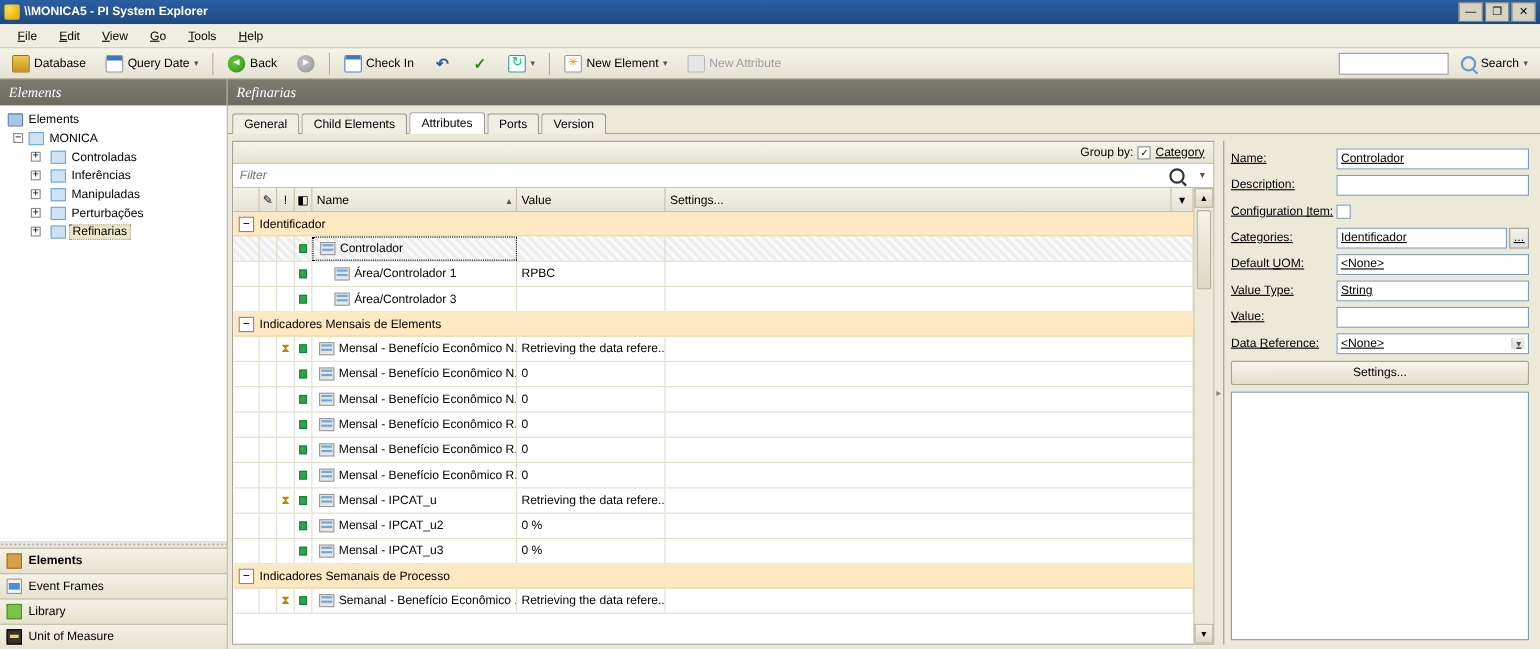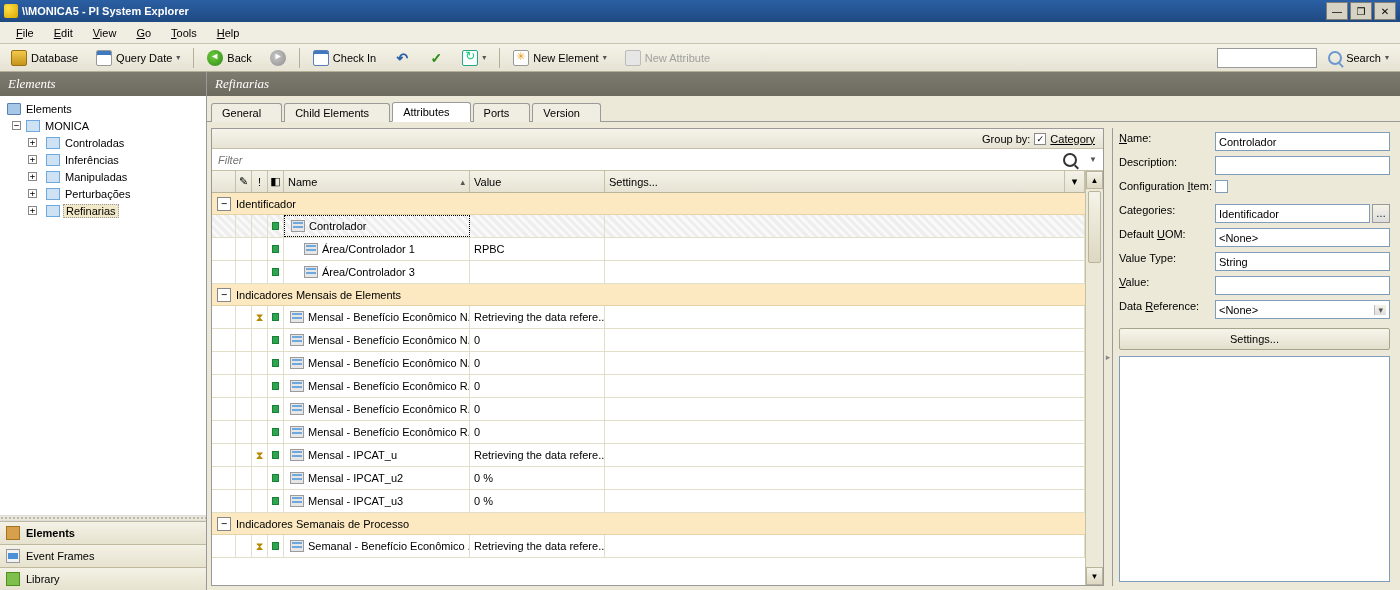--- a/index.html
+++ b/index.html
@@ -63,21 +63,21 @@
 .ni-el{background:#d6a14a;border:1px solid #a37321;}
 .ni-ef{background:#f2f2f2;border:1px solid #999;position:relative;}
 .ni-ef::after{content:'';position:absolute;left:1px;top:3px;width:10px;height:6px;background:#4a90d6;}
 .ni-lib{background:#7fbf4d;border:1px solid #4f8f1d;}
 .ni-uom{background:#333;border:1px solid #000;position:relative;}
 .ni-uom::after{content:'';position:absolute;left:2px;top:4px;width:8px;height:3px;background:#f5d83a;}
 
 
 .rightpane { flex:1; display:flex; flex-direction:column; min-width:0; }
 .tabrow { display:flex; align-items:flex-end; background:#ece9d8; padding:4px 4px 0 4px; border-bottom:1px solid #9a9a9a; gap:0; height:26px; }
-.tab { padding:3px 20px 3px 10px; border:1px solid #9a9a9a; border-bottom:none; background:#f0eee2; margin-right:2px; border-radius:3px 3px 0 0; position:relative; top:1px; }
+.tab { padding:3px 10px 3px 10px; border:1px solid #9a9a9a; border-bottom:none; background:#f0eee2; margin-right:2px; border-radius:3px 3px 0 0; position:relative; top:1px; }
 .tab.active { background:#fff; font-weight:normal; z-index:2; border-bottom:1px solid #fff; }
 .tabcontent { flex:1; display:flex; background:#ece9d8; padding:6px 4px 4px 4px; min-height:0; gap:0; }
 
 .attrarea { flex:1; display:flex; flex-direction:column; min-width:0; border:1px solid #9a9a9a; }
 .groupbybar { background: linear-gradient(#f6f4ea,#e6e3d4); border-bottom:1px solid #c5c0a8; height:20px; display:flex; align-items:center; justify-content:flex-end; padding:0 8px; gap:4px; }
 .gbck { width:12px; height:12px; background:#fff; border:1px solid #888; display:flex; align-items:center; justify-content:center; font-size:9px; }
 .filterrow { display:flex; align-items:center; background:#fff; border-bottom:1px solid #c5c0a8; height:22px; }
 .filterinput { flex:1; border:none; padding:2px 6px; font-style:italic; color:#888; outline:none; }
 .ic-searchsm { width:14px; height:14px; border:2px solid #333; border-radius:50%; position:relative; margin-right:12px; }
 .ic-searchsm::after { content:''; position:absolute; width:5px; height:2px; background:#333; transform:rotate(45deg); bottom:-3px; right:-4px; }
@@ -117,21 +117,21 @@
 .greenpin { width:8px; height:8px; background:#2ea44f; border:1px solid #1a7f37; }
 .hourglass { color:#b58900; font-size:11px; }
 
 .vscroll { width:18px; background:#ece9d8; border-left:1px solid #c5c0a8; display:flex; flex-direction:column; }
 .sarrow { height:18px; background:linear-gradient(#f5f3e8,#ddd8c2); border:1px solid #b8b49c; display:flex; align-items:center; justify-content:center; font-size:8px; }
 .sthumb { flex:1; background:#ece9d8; position:relative; }
 .sthumb::after { content:''; position:absolute; left:2px; right:2px; top:2px; height:70px; background:linear-gradient(#f5f3e8,#ddd8c2); border:1px solid #b8b49c; border-radius:2px; }
 
 
 .proppanel { width:284px; background:#ece9d8; border-left:1px solid #9a9a9a; display:flex; flex-direction:column; padding:4px 6px; }
-.proprow { display:flex; align-items:flex-start; height:24px; }
+.proprow { display:flex; align-items:center; height:24px;text-decoration:underline; }
 .proplbl { width:96px; }
 .propval { flex:1; height:19px; background:#fff; border:1px solid #7f9db9; padding:1px 3px; display:flex; align-items:center; }
 .propval.dd::after { content:'▾'; margin-left:auto; font-size:9px; color:#555; background:linear-gradient(#f5f3e8,#ddd); border-left:1px solid #bbb; padding:0 3px; }
 .propck { width:13px; height:13px; background:#fff; border:1px solid #7f9db9; }
 .settingsbtn { margin:4px 0; height:22px; background:linear-gradient(#f7f5eb,#e3dfcc); border:1px solid #a8a48c; display:flex; align-items:center; justify-content:center; border-radius:2px; }
 .propbig { flex:1; background:#fff; border:1px solid #7f9db9; margin-top:2px; }
 .catbtn { width:18px; height:19px; background:linear-gradient(#f5f3e8,#ddd); border:1px solid #999; margin-left:2px; display:flex; align-items:center; justify-content:center; font-size:10px; }
 .splith { width:8px; background:#ece9d8; display:flex; align-items:center; justify-content:center; color:#888; font-size:9px; }
 </style>
 </head>
@@ -273,20 +273,24 @@
         <span class="navicon ni-el"></span>
         <span>Elements</span>
       </div>
     <div class="navsection">
         <span class="navicon ni-ef"></span>
         <span>Event Frames</span>
       </div>
     <div class="navsection">
         <span class="navicon ni-lib"></span>
         <span>Library</span>
+      </div>
+    <div class="navsection">
+        <span class="navicon ni-uom"></span>
+        <span>Unit of Measure</span>
       </div>
   </div>
 
   <div class="rightpane">
     <div class="panehdr">Refinarias</div>
     <div class="tabrow">
       <div class="tab">General</div>
       <div class="tab">Child Elements</div>
       <div class="tab active">Attributes</div>
       <div class="tab">Ports</div>

